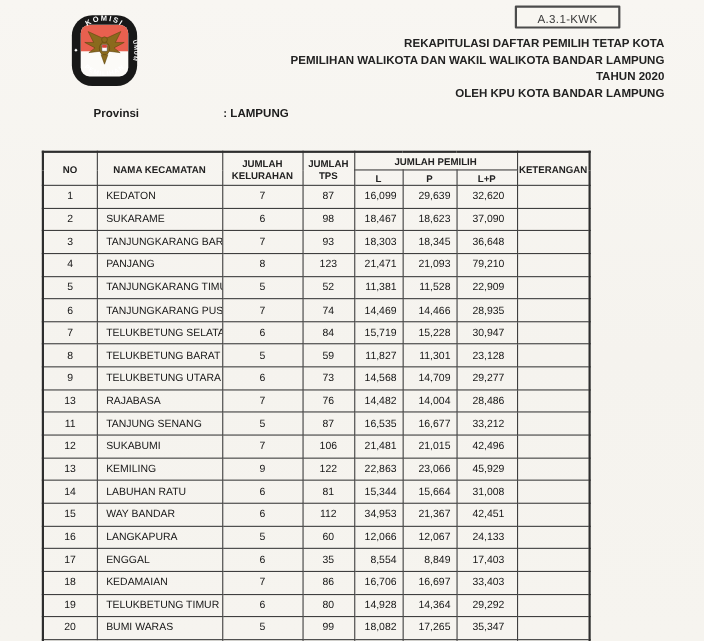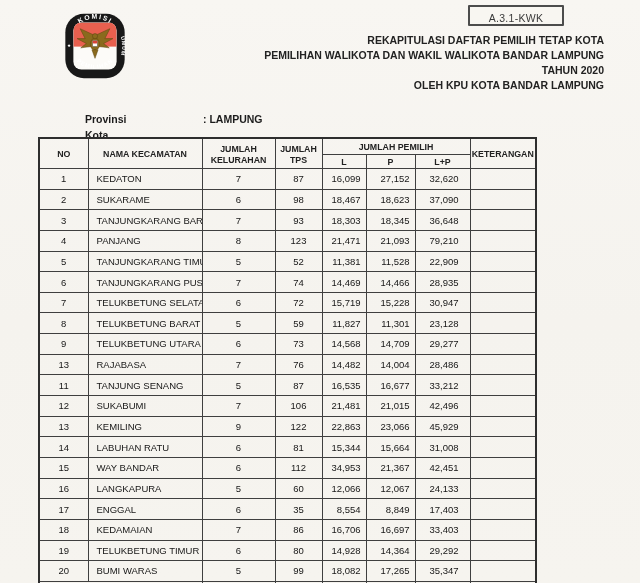--- a/index.html
+++ b/index.html
@@ -25,21 +25,21 @@
   }
   
   .logo { position:absolute; left:64px; top:12px; width:62px; height:68px; }
   
   .title-block {
     position:absolute; top:33px; left:0; width:604px;
     text-align:right; font-weight:bold;
     font-size:10.5px; line-height:15px; color:#222;
   }
   
-  .meta { position:absolute; top:96px; left:85px; font-weight:bold; font-size:10.5px;margin-top:16px; }
+  .meta { position:absolute; top:96px; left:85px; font-weight:bold; font-size:10.5px; }
   .meta-row { display:flex; line-height:15.5px; }
   .meta-label { width:118px; }
   
   table.dpt {
     position:absolute; left:38px; top:137px; width:497px;
     border-collapse:collapse; table-layout:fixed;
     font-size:9.5px; color:#161616;
     border:2px solid #2e2e2e;
     background:transparent;
   }
@@ -105,21 +105,20 @@
     <div>TAHUN 2020</div>
     <div>OLEH KPU KOTA BANDAR LAMPUNG</div>
   </div>
 
   <div class="meta">
     <div class="meta-row">
       <span class="meta-label">Provinsi</span>
       <span>: LAMPUNG</span>
     </div>
     <div class="meta-row">
-      <span class="meta-label">Kota</span>
     </div>
   </div>
 
   <table class="dpt">
     <colgroup>
       <col style="width:49px">
         <col style="width:114px">
         <col style="width:73px">
         <col style="width:47px">
       <col style="width:44px">
@@ -148,21 +147,21 @@
         <th>L+P</th>
       </tr>
     </thead>
     <tbody id="rows-body">
         <tr>
           <td class="c-center">1</td>
           <td class="c-left">KEDATON</td>
           <td class="c-center">7</td>
           <td class="c-center">87</td>
           <td class="c-right">16,099</td>
-          <td class="c-right">27,152</td>
+          <td class="c-right">29,639</td>
           <td class="c-right lp-pad">32,620</td>
           <td></td>
         </tr>
         <tr>
           <td class="c-center">2</td>
           <td class="c-left">SUKARAME</td>
           <td class="c-center">6</td>
           <td class="c-center">98</td>
           <td class="c-right">18,467</td>
           <td class="c-right">18,623</td>
@@ -206,21 +205,21 @@
           <td class="c-center">74</td>
           <td class="c-right">14,469</td>
           <td class="c-right">14,466</td>
           <td class="c-right lp-pad">28,935</td>
           <td></td>
         </tr>
         <tr>
           <td class="c-center">7</td>
           <td class="c-left">TELUKBETUNG SELATAN</td>
           <td class="c-center">6</td>
-          <td class="c-center">72</td>
+          <td class="c-center">84</td>
           <td class="c-right">15,719</td>
           <td class="c-right">15,228</td>
           <td class="c-right lp-pad">30,947</td>
           <td></td>
         </tr>
         <tr>
           <td class="c-center">8</td>
           <td class="c-left">TELUKBETUNG BARAT</td>
           <td class="c-center">5</td>
           <td class="c-center">59</td>

